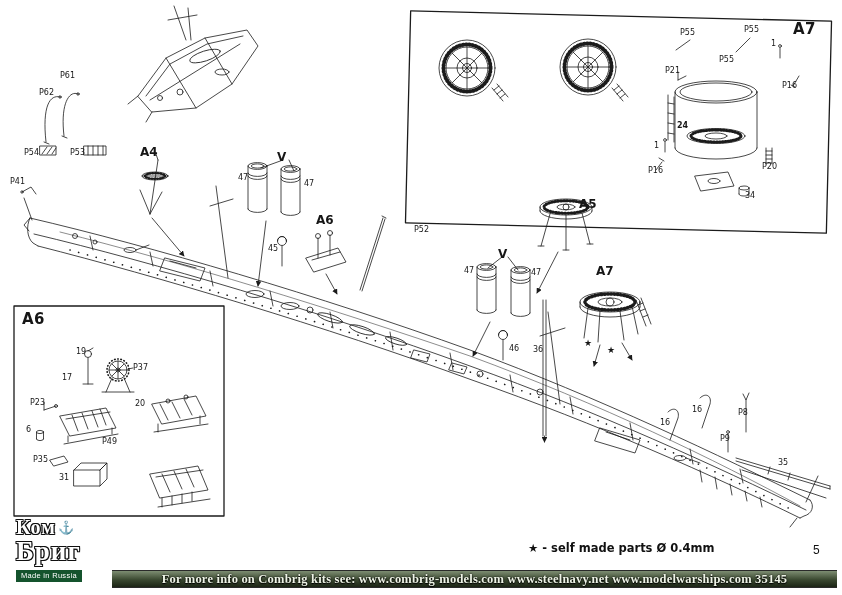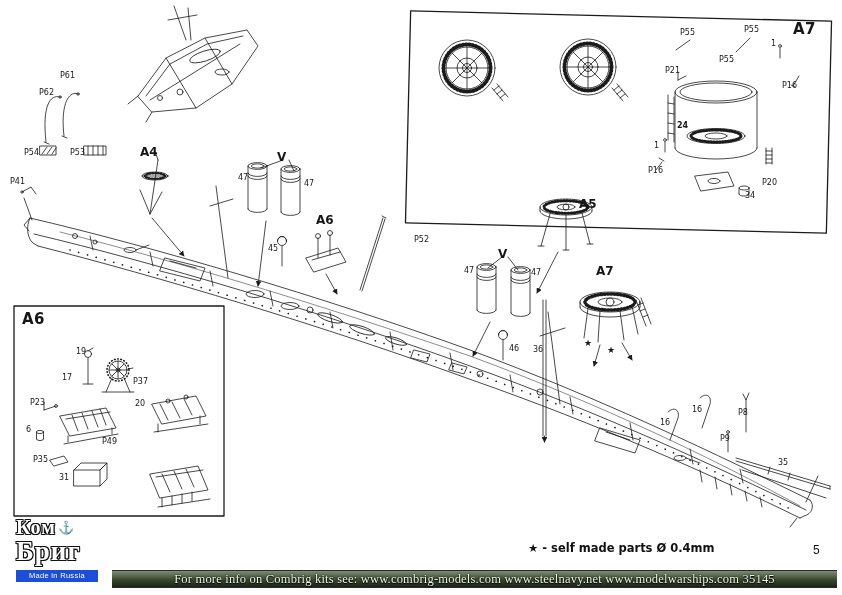--- a/index.html
+++ b/index.html
@@ -24,29 +24,29 @@
   .page-num{position:absolute;left:813px;top:543px;font-size:12px;color:#111;}
   .logo{position:absolute;left:16px;top:517px;width:102px;line-height:1;}
   .logo .w1,.logo .w2{
     font-family:"Liberation Serif",serif;font-weight:bold;color:#fff;letter-spacing:1px;
     text-shadow:-1px 0 #111,1px 0 #111,0 -1px #111,0 1px #111,-1px -1px #111,1px 1px #111,-1px 1px #111,1px -1px #111;
   }
   .logo .w1{font-size:20px;}
   .logo .w2{font-size:27px;margin-top:1px;}
   .logo .anchor{font-size:13px;color:#111;text-shadow:none;margin-left:3px;vertical-align:2px;}
   .logo .tag{
-    display:inline-block;background:#1d4ed8;color:#fff;font-size:7.5px;
-    padding:2px 13px;margin-top:3px;font-family:"Liberation Sans",sans-serif;letter-spacing:.3px;
+    display:inline-block;background:#14532d;color:#fff;font-size:7.5px;
+    padding:2px 5px;margin-top:3px;font-family:"Liberation Sans",sans-serif;letter-spacing:.3px;
   }
   .banner{
     position:absolute;left:112px;top:570px;width:725px;height:18px;box-sizing:border-box;
     background:linear-gradient(#7d8d72,#3a4830 55%,#1c2515);
     border-top:1px solid #2a2a2a;border-bottom:1px solid #2a2a2a;
     display:flex;align-items:center;justify-content:center;
-    font-family:"Liberation Serif",serif;font-weight:normal;font-size:12.5px;
+    font-family:"Liberation Serif",serif;font-weight:bold;font-size:12.5px;
     color:#eef4e6;text-shadow:0 1px 1px #000,0 0 2px #000;letter-spacing:.2px;white-space:nowrap;
   }
 </style>
 </head>
 <body>
 
 <div id="stage">
 
   <svg width="842" height="595" viewBox="0 0 842 595">
     <defs>
@@ -298,44 +298,44 @@
       <span class="plabel bold" style="left: 498px; top: 248px;">V</span>
       <span class="plabel bold" style="left: 596px; top: 265px;">A7</span>
       <span class="plabel" style="left: 60px; top: 72px;">P61</span>
       <span class="plabel" style="left: 26px; top: 89px; padding-left: 13px;">P62</span>
       <span class="plabel" style="left: 24px; top: 149px;">P54</span>
       <span class="plabel" style="left: 70px; top: 149px;">P53</span>
       <span class="plabel" style="left: 10px; top: 178px;">P41</span>
       <span class="plabel" style="left: 238px; top: 174px;">47</span>
       <span class="plabel" style="left: 304px; top: 180px;">47</span>
       <span class="plabel" style="left: 268px; top: 245px;">45</span>
-      <span class="plabel" style="left: 386px; top: 236px; padding-left: 28px;">P52</span>
+      <span class="plabel" style="left: 386px; top: 226px; padding-left: 28px;">P52</span>
       <span class="plabel" style="left: 464px; top: 267px;">47</span>
       <span class="plabel" style="left: 531px; top: 269px;">47</span>
       <span class="plabel" style="left: 509px; top: 345px;">46</span>
       <span class="plabel" style="left: 533px; top: 346px;">36</span>
       <span class="plabel" style="left: 692px; top: 406px;">16</span>
       <span class="plabel" style="left: 660px; top: 419px;">16</span>
       <span class="plabel" style="left: 738px; top: 409px;">P8</span>
       <span class="plabel" style="left: 720px; top: 435px;">P9</span>
       <span class="plabel" style="left: 770px; top: 459px; margin-left: 8px;">35</span>
       <span class="plabel" style="left: 680px; top: 29px;">P55</span>
       <span class="plabel" style="left: 744px; top: 26px;">P55</span>
       <span class="plabel" style="left: 665px; top: 67px;">P21</span>
       <span class="plabel" style="left: 719px; top: 56px;">P55</span>
       <span class="plabel" style="left: 771px; top: 40px;">1</span>
       <span class="plabel" style="left: 782px; top: 82px;">P16</span>
       <span class="plabel" style="left: 677px; top: 122px; font-weight: bold;">24</span>
       <span class="plabel" style="left: 654px; top: 142px;">1</span>
       <span class="plabel" style="left: 648px; top: 167px;">P16</span>
-      <span class="plabel" style="left: 762px; top: 163px; margin-top: 16px;">P20</span>
+      <span class="plabel" style="left: 762px; top: 163px;">P20</span>
       <span class="plabel" style="left: 745px; top: 192px;">34</span>
       <span class="plabel" style="left: 76px; top: 348px;">19</span>
       <span class="plabel" style="left: 62px; top: 374px;">17</span>
-      <span class="plabel" style="left: 133px; top: 378px;">P37</span>
+      <span class="plabel" style="left: 133px; top: 364px;">P37</span>
       <span class="plabel" style="left: 30px; top: 399px;">P23</span>
       <span class="plabel" style="left: 26px; top: 426px;">6</span>
       <span class="plabel" style="left: 102px; top: 438px;">P49</span>
       <span class="plabel" style="left: 33px; top: 456px;">P35</span>
       <span class="plabel" style="left: 59px; top: 474px;">31</span>
       <span class="plabel" style="left: 135px; top: 400px;">20</span>
       <span class="plabel star" style="left: 584px; top: 339px;">★</span>
       <span class="plabel star" style="left: 607px; top: 346px;">★</span>
     </div>
 

